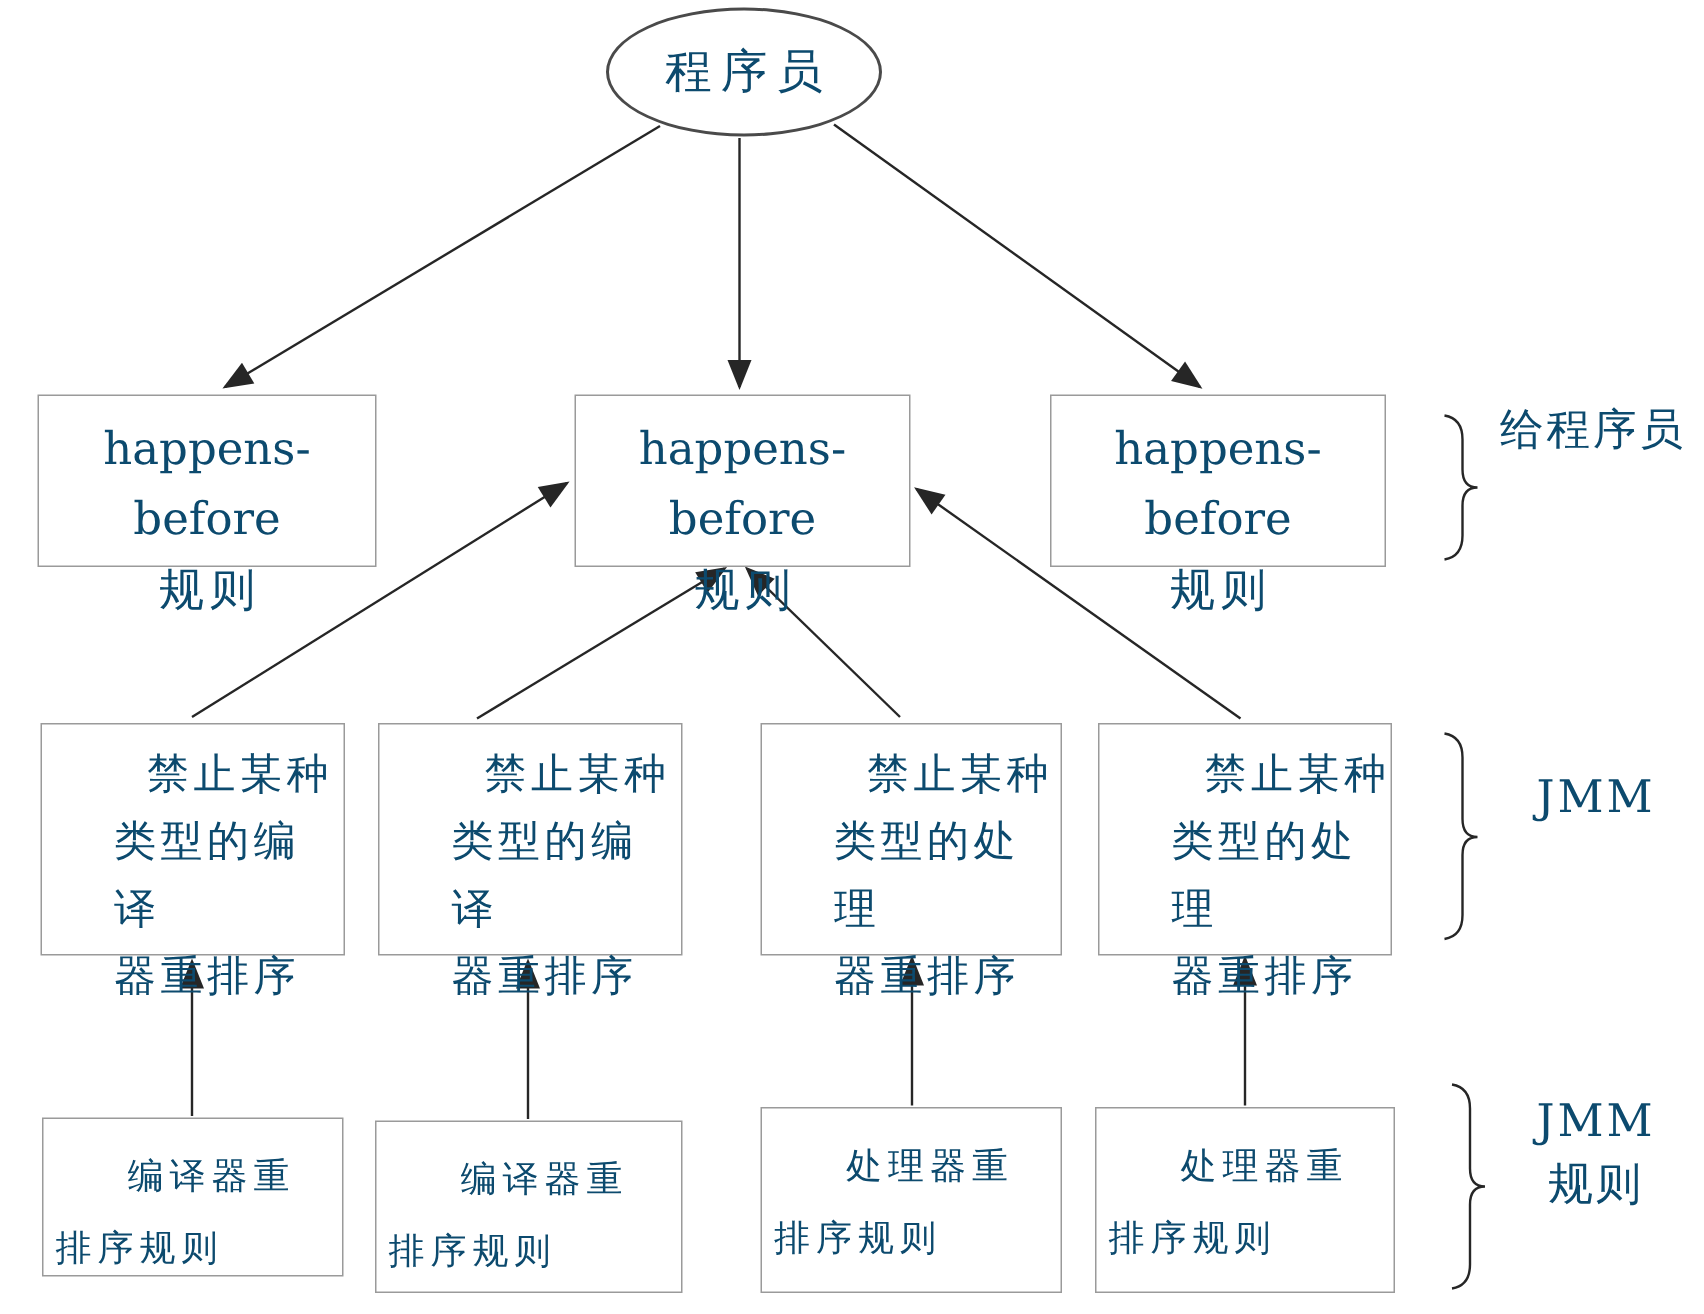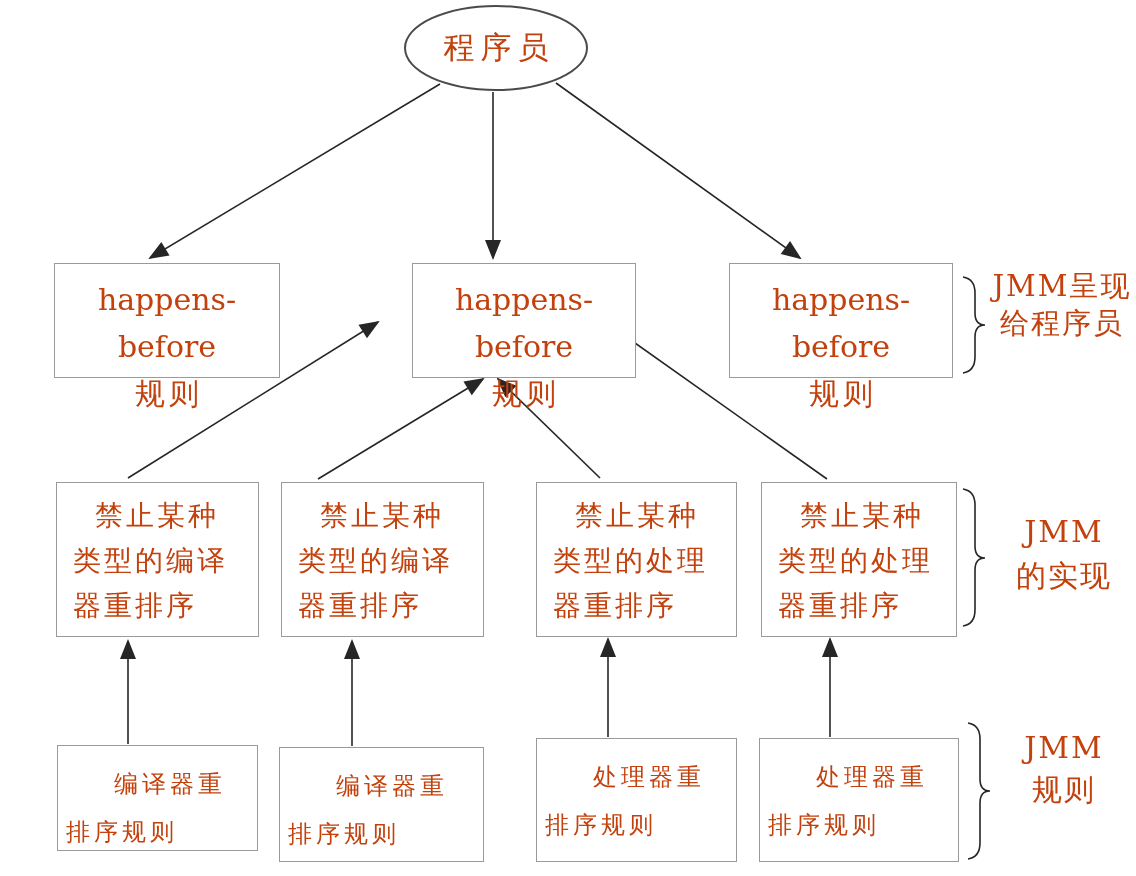--- a/index.html
+++ b/index.html
@@ -1,34 +1,34 @@
 <!DOCTYPE html>
 <html><head>
 <meta charset="utf-8">
 <style>
   html,body{margin:0;padding:0;background:#ffffff;}
   .canvas{
     position:relative;
     width:1136px;height:876px;
     background:#ffffff;
     font-family:"DejaVu Serif","Liberation Serif",serif;
-    color:#c2410c;
+    color:#0c4a6e;
     overflow:hidden;
   }
   .lines-layer{position:absolute;left:0;top:0;width:1136px;height:876px;}
   .node{position:absolute;box-sizing:border-box;background:#ffffff;}
   .ellipse{
     border:2px solid #4a4a4a;border-radius:50%;
     display:flex;align-items:center;justify-content:center;
     font-size:31px;letter-spacing:6px;text-indent:6px;
   }
-  .box{border:1.5px solid #9a9a9a;margin-left:29px;}
+  .box{border:1.5px solid #9a9a9a;}
   .hb-box{text-align:center;font-size:30px;padding-top:12px;line-height:47px;}
   .hb-box .cjk{letter-spacing:4px;text-indent:4px;}
-  .impl-box{font-size:28px;letter-spacing:3px;line-height:45px;padding:10px 0 0 16px;}
+  .impl-box{font-size:28px;letter-spacing:3px;line-height:45px;padding:10px 0 0 48px;}
   .impl-box .first{text-indent:22px;}
   .rule-box{font-size:24px;letter-spacing:4px;line-height:48px;padding:14px 0 0 8px;}
   .rule-box .first{text-indent:48px;}
   .brace-label{position:absolute;text-align:center;}
   .bl-view{left:988px;top:268px;width:148px;font-size:29px;line-height:37px;letter-spacing:2px;}
   .bl-impl{left:993px;top:510px;width:142px;font-size:30px;line-height:44px;letter-spacing:2px;}
   .bl-rules{left:993px;top:727px;width:142px;font-size:30px;line-height:42px;letter-spacing:2px;}
 </style>
 </head>
 <body>
@@ -108,25 +108,23 @@
   <div class="node box rule-box" style="left:507px;top:738px;width:201px;height:124px;">
     <div class="first">处理器重</div>
     <div>排序规则</div>
   </div>
   <div class="node box rule-box" style="left:730px;top:738px;width:200px;height:124px;">
     <div class="first">处理器重</div>
     <div>排序规则</div>
   </div>
 
   <div class="brace-label bl-view">
-    <div>JMM呈现</div>
     <div>给程序员</div>
   </div>
   <div class="brace-label bl-impl">
     <div>JMM</div>
-    <div>的实现</div>
   </div>
   <div class="brace-label bl-rules">
     <div>JMM</div>
     <div>规则</div>
   </div>
 
 </div>
 
 </body></html>

